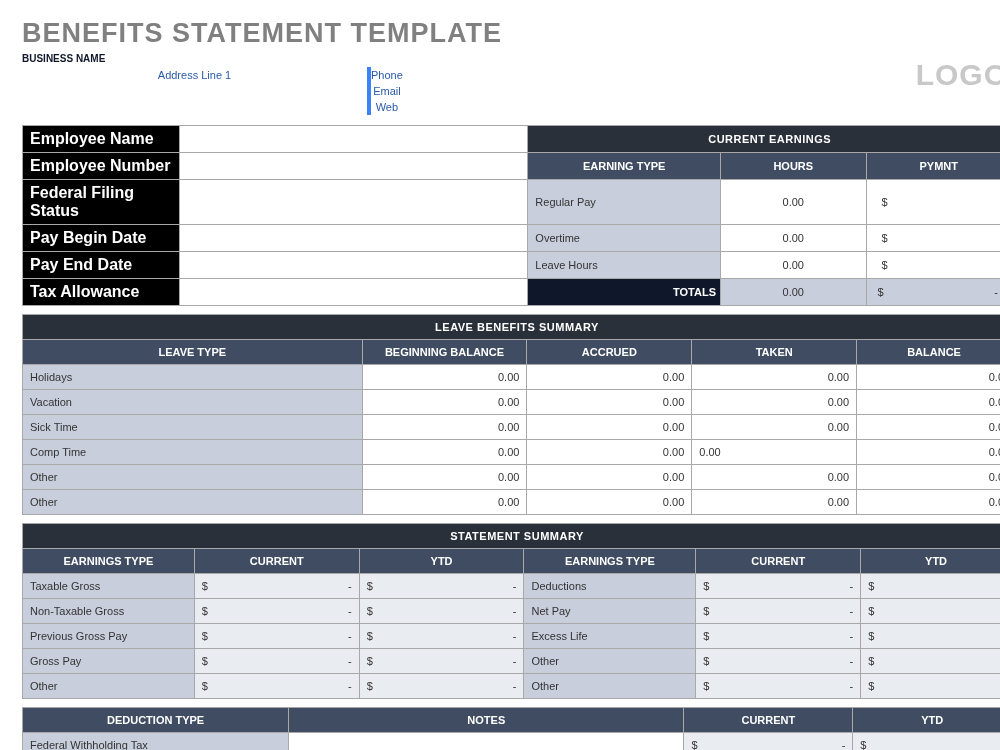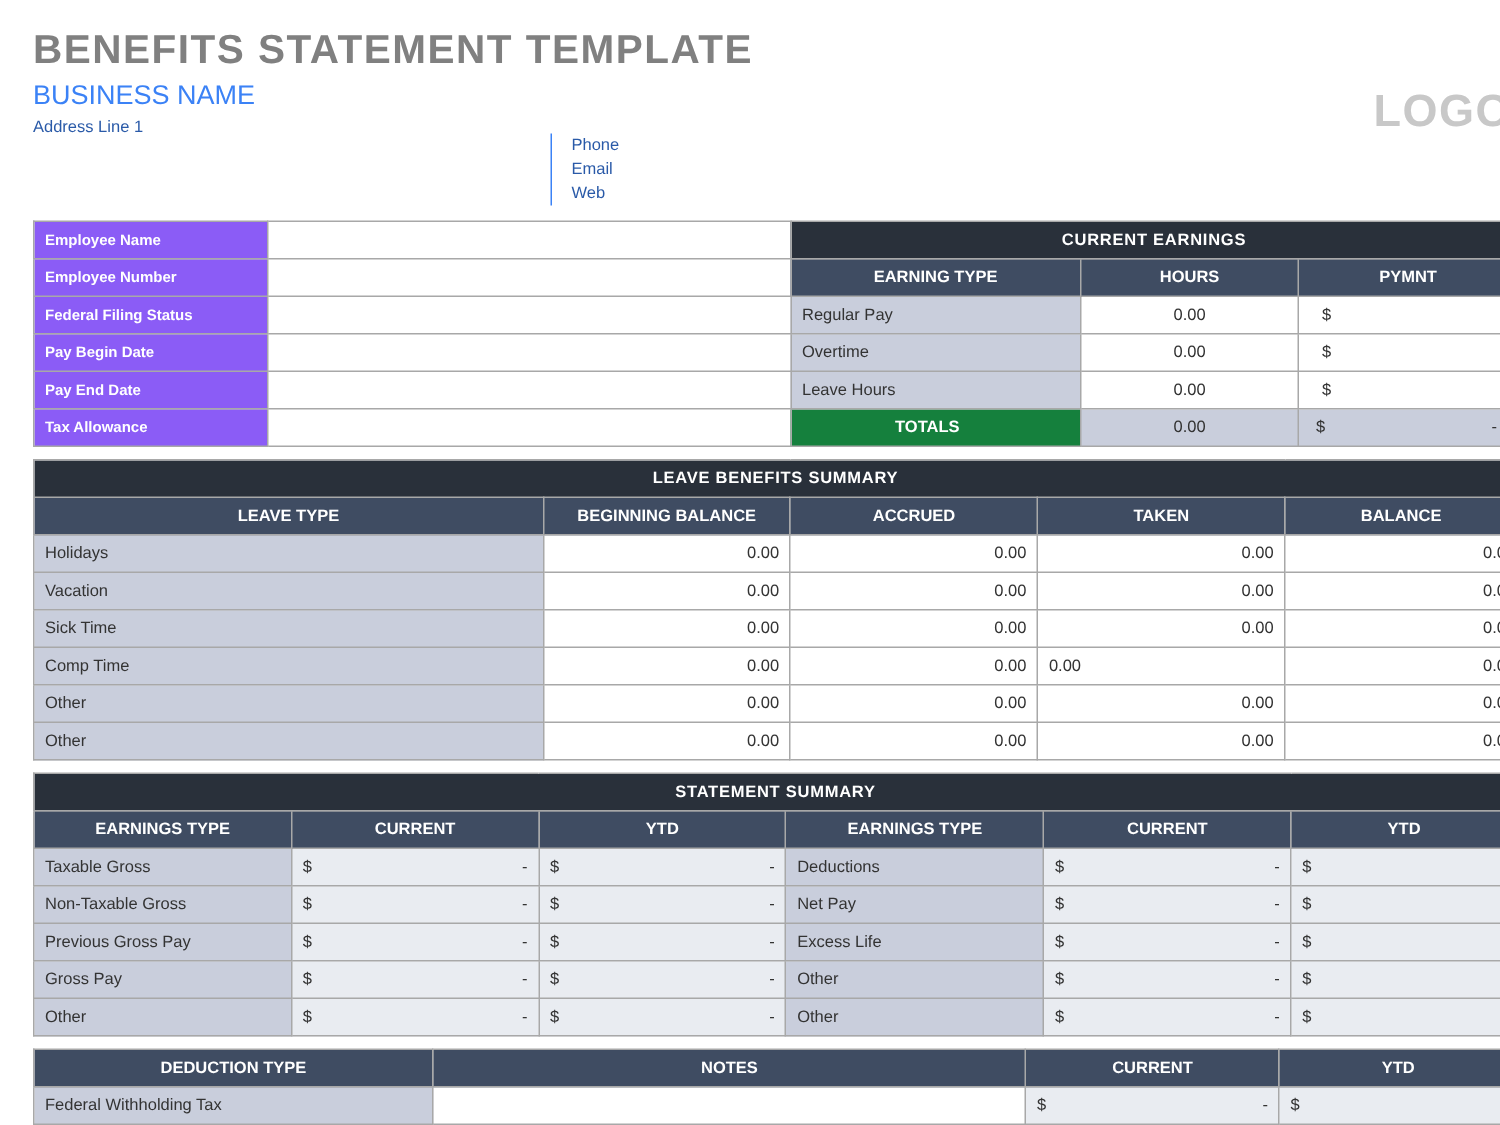--- a/index.html
+++ b/index.html
@@ -13,52 +13,53 @@
     color: #333;
   }
   .title {
     font-size: 27px;
     font-weight: 700;
     letter-spacing: 1px;
     color: #808080;
     margin-bottom: 4px;
   }
   .biz-name {
-    font-size: 18px;
-    font-weight: 400;
-    color: #3b82f6;
+    font-size: 10px;
+    font-weight: 700;
+    color: #0f172a;
     margin-bottom: 3px;
   }
   .biz-info-row {
     display: flex;
     font-size: 11px;
     color: #2a5aa8;
     margin-bottom: 10px;
+    text-align: center;
   }
   .biz-left { width: 345px; line-height: 16px; }
-  .biz-right { padding-left: 13px; border-left: 1px solid #3b82f6; line-height: 16px; margin-top: 12px; }
+  .biz-right { border-left: 4px solid #3b82f6; line-height: 16px; }
   .logo {
     position: absolute;
     top: 58px;
     right: -8px;
     font-size: 30px;
     font-weight: 700;
     color: #c8c8c8;
     letter-spacing: 1px;
   }
 
   table { border-collapse: collapse; width: 990px; font-size: 11px; }
   td, th { border: 1px solid #a8a8a8; padding: 4px 7px; height: 25px; vertical-align: middle; }
 
   .emp-row td:first-child {
-    background: #8b5cf6;
+    background: #000000;
     color: #fff;
     font-weight: 700;
     width: 160px;
-    font-size: 10px;
+    font-size: 16px;
   }
   .emp-input { background: #fff; width: 365px; }
 
   .sec-header-dark {
     background: #29303a;
     color: #fff;
     font-weight: 700;
     text-align: center;
     font-size: 11px;
     letter-spacing: 0.5px;
@@ -67,25 +68,25 @@
     background: #3f4c62;
     color: #fff;
     font-weight: 700;
     text-align: center;
     font-size: 11px;
   }
   .cell-light { background: #c9cedc; }
   .cell-light-alt { background: #e9ecf1; }
   .cell-white { background: #fff; }
   .cell-totals {
-    background: #15803d;
+    background: #0f172a;
     color: #fff;
     font-weight: 700;
-    text-align: center;
-    padding-right: 18px;
+    text-align: right;
+    padding-right: 4px;
   }
   .cell-totals-val { background: #c9cedc; text-align: center; }
 
   .num-right { text-align: right; }
   .num-center { text-align: center; }
   .dollar { text-align: left; padding-left: 8px; }
 
   .gap { height: 8px; }
 </style>
 </head>

